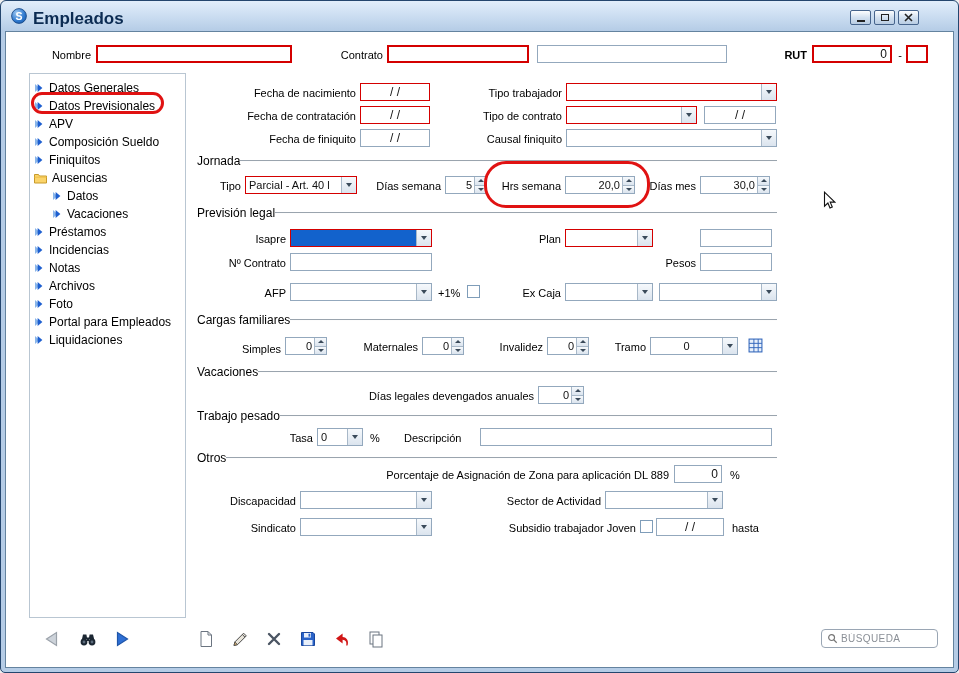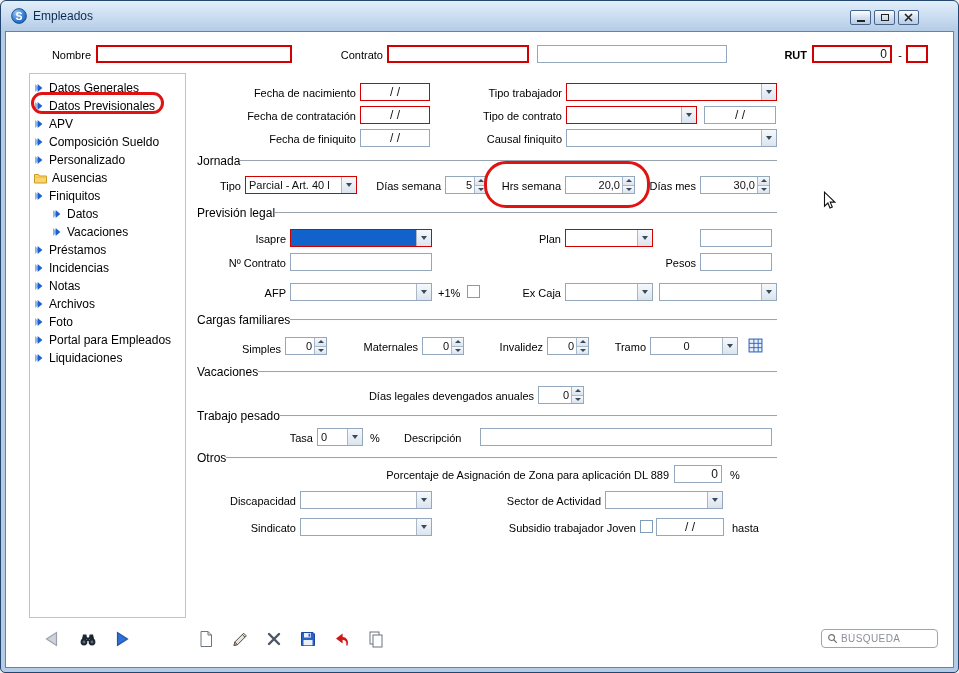--- a/index.html
+++ b/index.html
@@ -3,21 +3,21 @@
 <meta charset="utf-8">
 <style>
   *{box-sizing:border-box;margin:0;padding:0}
   html,body{width:959px;height:673px}
   body{font-family:"Liberation Sans",sans-serif;font-size:12px;background:#f0f0f0;position:relative;overflow:hidden}
 
   .win{position:absolute;inset:0;border:1px solid #24466e;border-radius:6px 6px 5px 5px;
        background:linear-gradient(180deg,#e2eefb 0px,#c7daef 18px,#b5cce6 30px,#b5cce6 100%);}
   .client{position:absolute;left:4px;top:30px;width:949px;height:637px;background:#fff;border:1px solid #64839f}
 
-  .titlebar-title{position:absolute;left:32px;top:8px;font-size:12px;font-weight:normal;color:#0b2b52;white-space:nowrap}
+  .titlebar-title{position:absolute;left:32px;top:8px;font-size:17px;font-weight:bold;color:#0b2b52;white-space:nowrap}
   .winbtns{position:absolute;left:849px;top:9px;display:flex;gap:3px}
   .wb{width:21px;height:15px;border:1px solid #46648c;border-radius:2px;cursor:pointer;
       background:linear-gradient(#fdfeff,#d3e1f0 50%,#b9cde3);display:flex;align-items:center;justify-content:center}
 
   .lbl{position:absolute;height:16px;line-height:16px;font-size:11px;color:#000;white-space:nowrap}
   .r{text-align:right}
   .fld{position:absolute;height:18px;border:1px solid #93a8bd;background:#fff;
        font-family:"Liberation Sans",sans-serif;font-size:12px;padding:0 3px;outline:none;color:#111}
   .req{border:1px solid #d40000 !important}
   .req2{border:2px solid #d40000 !important}
@@ -123,35 +123,28 @@
           <path d="M1 1l4.5 4L1 9z" fill="#8ab6ea"></path>
           <path d="M3.6 1l4.8 4-4.8 4z" fill="#1d5fd0"></path>
         </svg>
       <span>Composición Sueldo</span>
     </div>
     <div class="sitem">
       <svg width="10" height="10" viewBox="0 0 10 10">
           <path d="M1 1l4.5 4L1 9z" fill="#8ab6ea"></path>
           <path d="M3.6 1l4.8 4-4.8 4z" fill="#1d5fd0"></path>
         </svg>
-      <span>Personalizado</span>
+      <span>Finiquitos</span>
     </div>
     <div class="sitem">
       <svg width="13" height="11" viewBox="0 0 13 11">
           <path d="M.5 1.5h4l1 1.5h7v7H.5z" fill="#fbd46a" stroke="#c79a2a"></path>
           <path d="M.5 4.2h12" stroke="#eec04a"></path>
         </svg>
       <span>Ausencias</span>
-    </div>
-    <div class="sitem">
-      <svg width="10" height="10" viewBox="0 0 10 10">
-          <path d="M1 1l4.5 4L1 9z" fill="#8ab6ea"></path>
-          <path d="M3.6 1l4.8 4-4.8 4z" fill="#1d5fd0"></path>
-        </svg>
-      <span>Finiquitos</span>
     </div>
     <div class="sitem sub">
       <svg width="10" height="10" viewBox="0 0 10 10">
           <path d="M1 1l4.5 4L1 9z" fill="#8ab6ea"></path>
           <path d="M3.6 1l4.8 4-4.8 4z" fill="#1d5fd0"></path>
         </svg>
       <span>Datos</span>
     </div>
     <div class="sitem sub">
       <svg width="10" height="10" viewBox="0 0 10 10">

